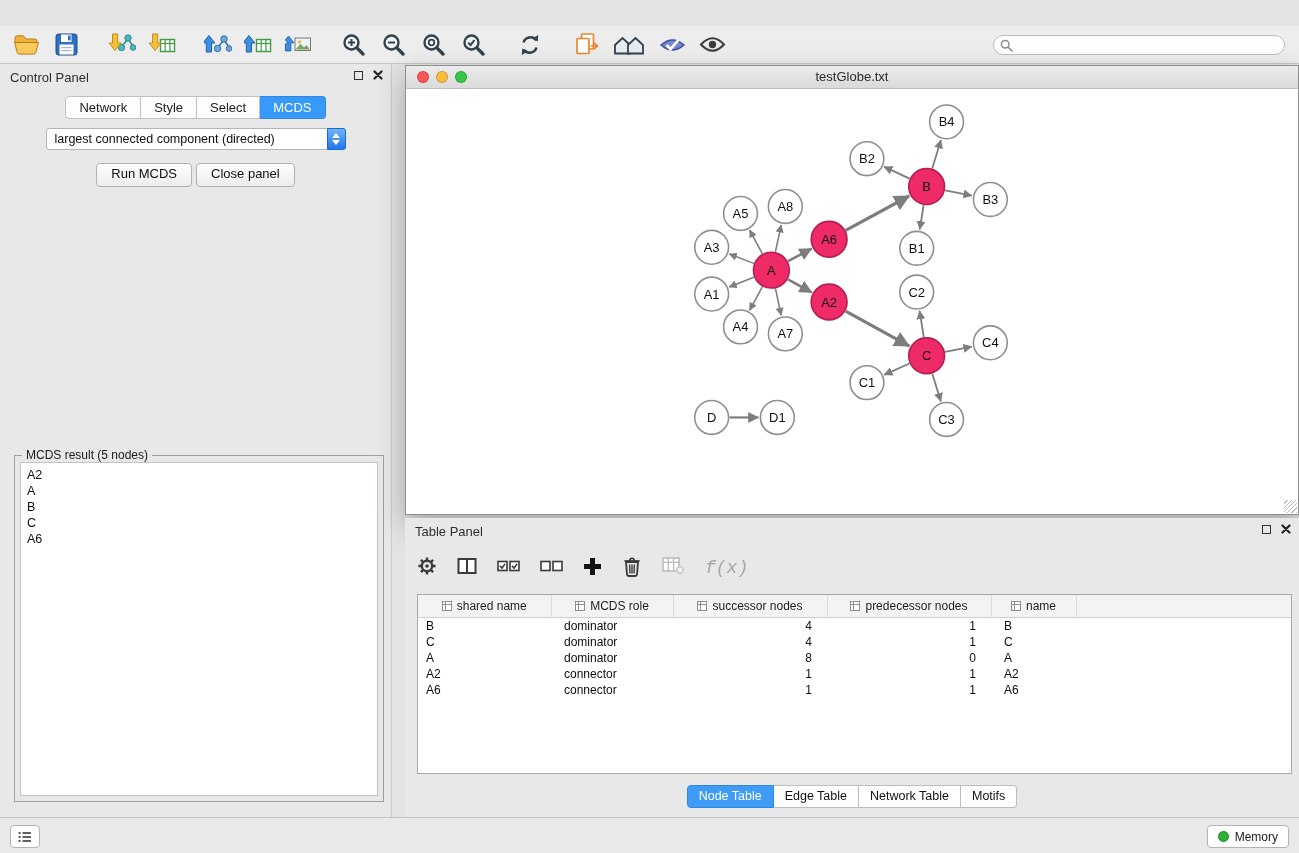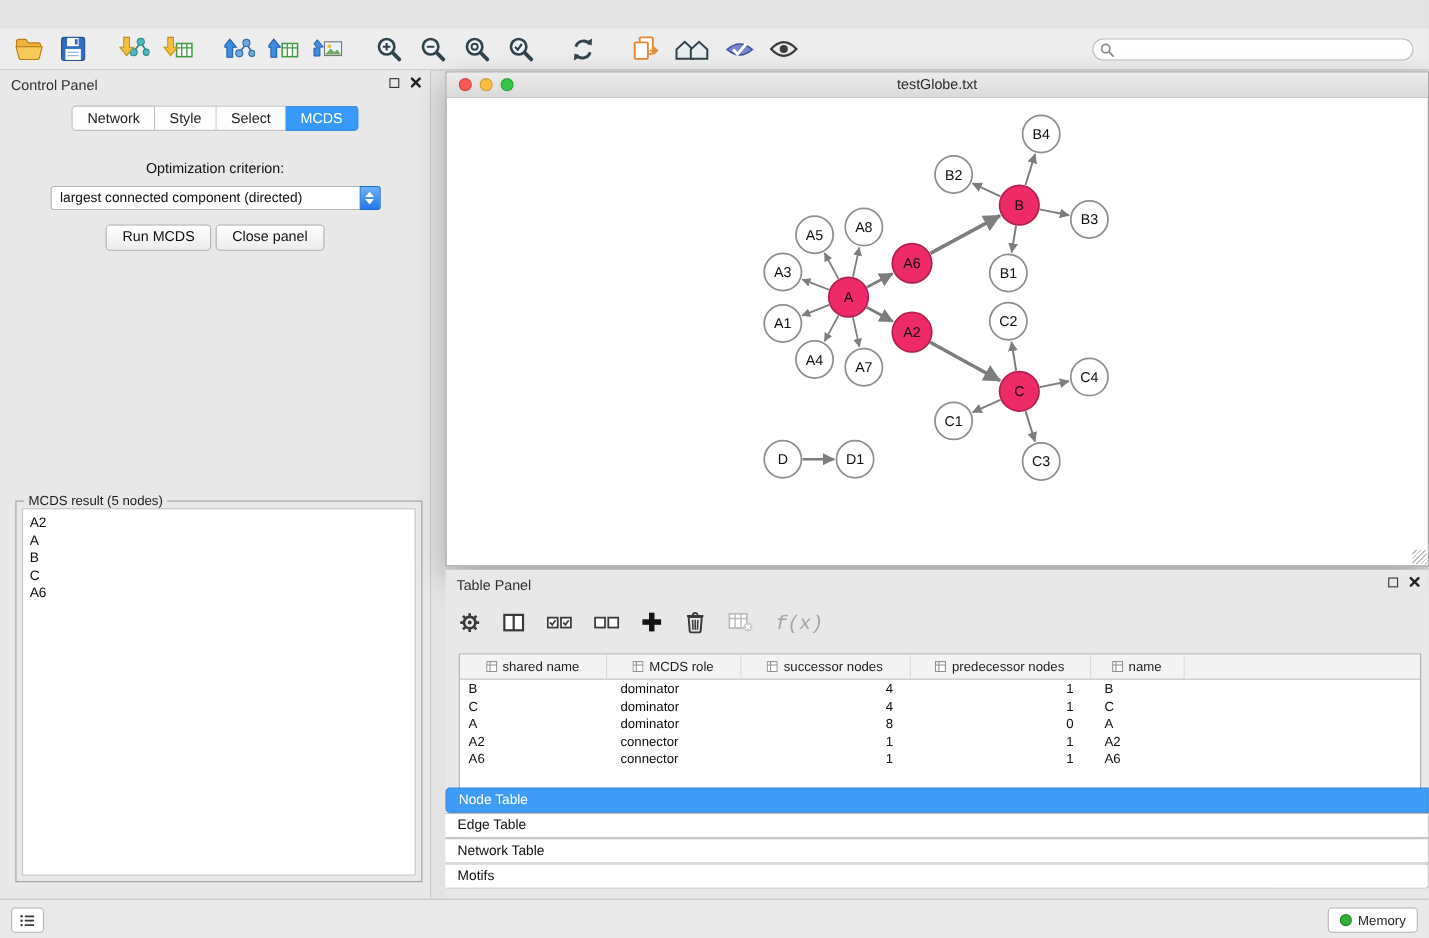--- a/index.html
+++ b/index.html
@@ -78,21 +78,21 @@
     border:1px solid #a8a8a8;overflow:hidden;}
   table{width:100%;border-collapse:collapse;table-layout:fixed;font-size:12px;}
   thead th{height:20px;background:#f3f3f3;border-right:1px solid #dadada;border-bottom:1px solid #cfcfcf;
     font-weight:normal;color:#1d1d1d;}
   thead th .hwrap{display:flex;align-items:center;justify-content:center;gap:5px;}
   thead th:last-child{border-right:none;}
   tbody td{height:16px;padding:0 8px;color:#0d0d0d;white-space:nowrap;overflow:hidden;}
   tbody td:nth-child(2){padding-left:13px;}
   tbody td:nth-child(3),tbody td:nth-child(4){text-align:right;padding-right:15px;}
   tbody td:nth-child(5){padding-left:13px;}
-  .tp-tabs{position:absolute;left:0;right:0;bottom:10px;display:flex;justify-content:center;flex-direction:column;}
+  .tp-tabs{position:absolute;left:0;right:0;bottom:10px;display:flex;justify-content:center;}
   .tp-tab{padding:3px 11px;font-size:12.5px;background:#fff;border:1px solid #bdbdbd;border-left:none;
     color:#111;cursor:pointer;line-height:15px;}
   .tp-tab:first-child{border-left:1px solid #bdbdbd;}
   .tp-tab.active{background:#3e9cf6;border-color:#2f87df;color:#fff;border-radius:4px 0 0 4px;}
   .tp-tab:last-child{border-radius:0 4px 4px 0;}
 
   
   .statusbar{position:absolute;left:0;bottom:0;width:100%;height:35px;background:#e9e9e9;
     border-top:1px solid #c3c3c3;}
   .list-btn{position:absolute;left:10px;top:7px;width:28px;height:21px;background:#fff;
@@ -270,21 +270,20 @@
       </span>
     </div>
 
     <div class="cp-tabs">
       <div class="cp-tab">Network</div>
       <div class="cp-tab">Style</div>
       <div class="cp-tab">Select</div>
       <div class="cp-tab active">MCDS</div>
     </div>
 
-    <div class="opt-label">Optimization criterion:</div>
 
     <div class="dropdown">
       <span>largest connected component (directed)</span>
       <span class="dd-stepper">
         <span class="tri-up"></span>
           <span class="tri-down"></span>
       </span>
     </div>
 
     <div class="cp-buttons">

